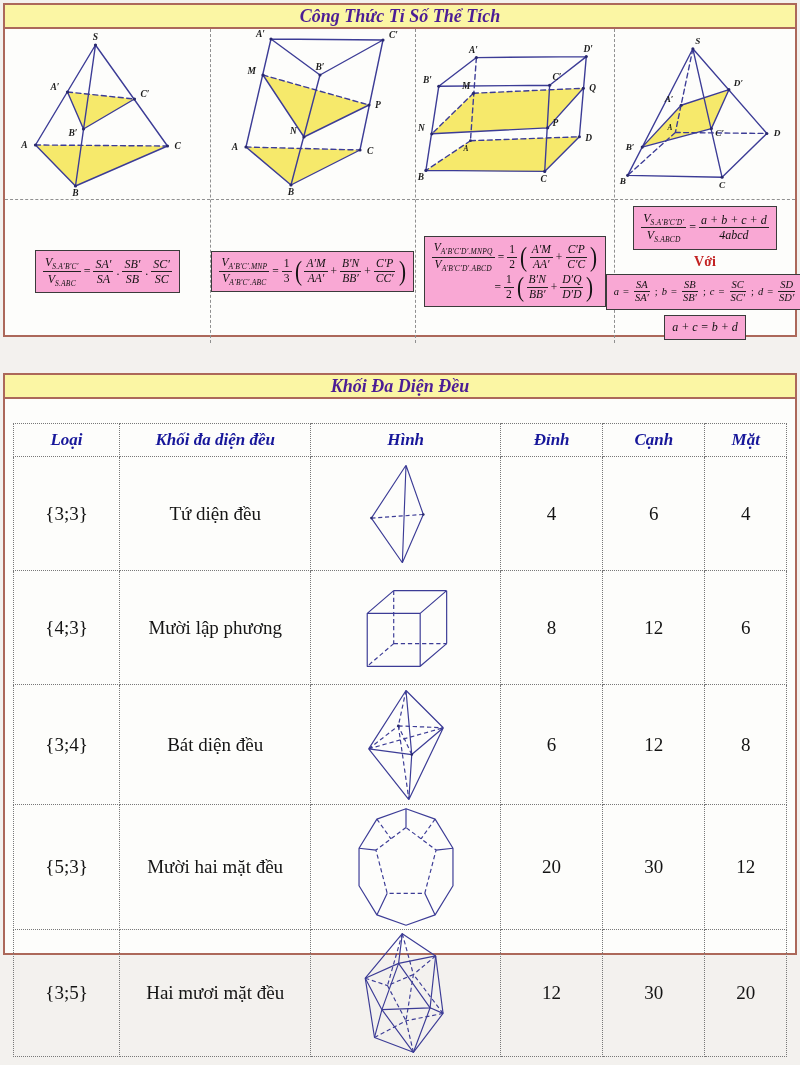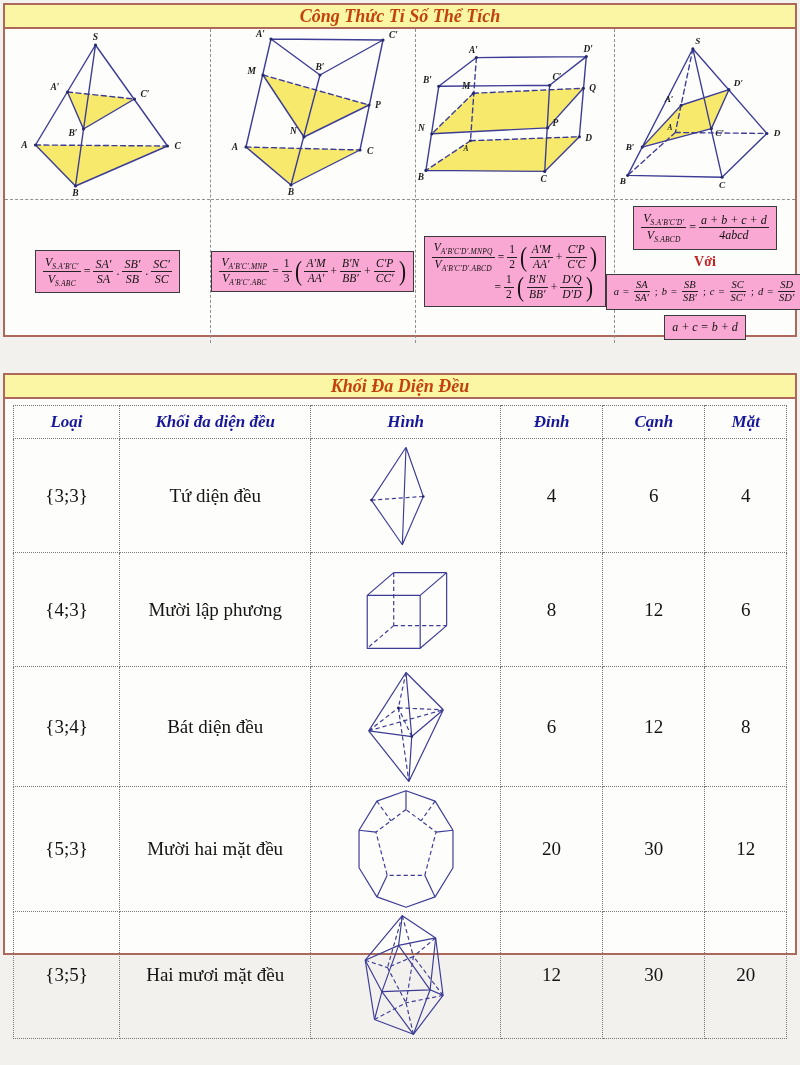--- a/index.html
+++ b/index.html
@@ -13,21 +13,21 @@
     box-sizing:border-box;
     margin:0 3px;
     border:2px solid #ac685a;
     background:#fdfdfb;
   }
   .box1{margin-top:3px;height:334px;}
   .box2{margin-top:36px;height:582px;}
   .btitle{
     background:#fbf6a4;
     border-bottom:2px solid #ac685a;
-    color:#c2410c;
+    color:#4c1d95;
     font-weight:bold;font-style:italic;
     text-align:center;
     font-size:18px;
     line-height:22px;
     height:22px;
   }
   
   .panels{display:grid;grid-template-columns:207fr 206fr 200fr 181fr;height:306px;}
   .panel{border-right:1px dashed #909090;display:flex;flex-direction:column;min-width:0;}
   .panel:last-child{border-right:none;}
@@ -49,21 +49,21 @@
   .fr .n{border-bottom:1px solid #222;padding:0 2px;line-height:1.2;}
   .fr .d{padding:0 2px;line-height:1.2;}
   sub{font-size:7.5px;font-style:italic;letter-spacing:0.2px;}
   .op{padding:0 1px;font-style:normal;}
   .upright{font-style:normal;}
   .bp{font-size:230%;font-weight:400;font-style:normal;line-height:0.85;transform:scaleX(0.8);}
   .indent2{padding-left:58px;}
   .with{color:#c32222;font-weight:bold;font-size:14px;line-height:1;}
   .defs .eqline{font-size:10.5px;}
   
-  .tblwrap{padding:6px 8px 4px;}
+  .tblwrap{padding:24px 8px 4px;}
   table.tbl{border-collapse:collapse;width:100%;table-layout:fixed;}
   .tbl th,.tbl td{border:1.5px dotted #787878;text-align:center;vertical-align:middle;padding:0;}
   .tbl th{color:#17179a;font-weight:bold;font-style:italic;font-size:17px;height:32px;}
   .tbl td{font-size:19px;color:#141414;}
   .c-type{width:13.7%;}
   .c-name{width:24.8%;}
   .c-fig{width:24.6%;}
   .c-v{width:13.2%;}
   .c-e{width:13.2%;}
   .c-f{width:10.5%;}

